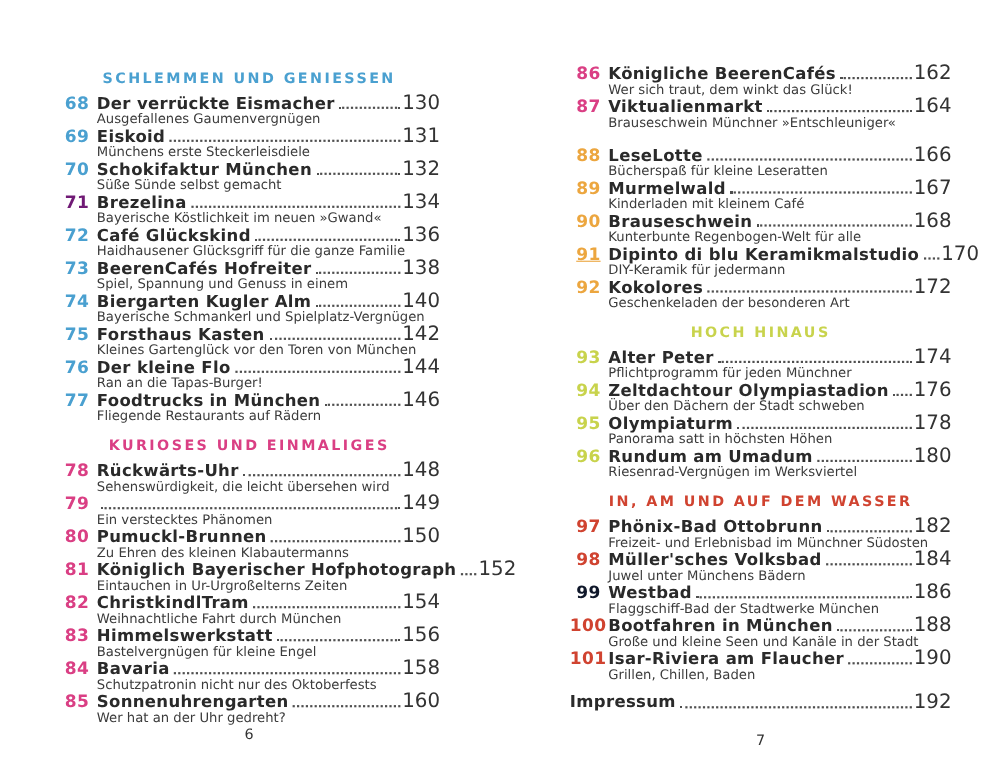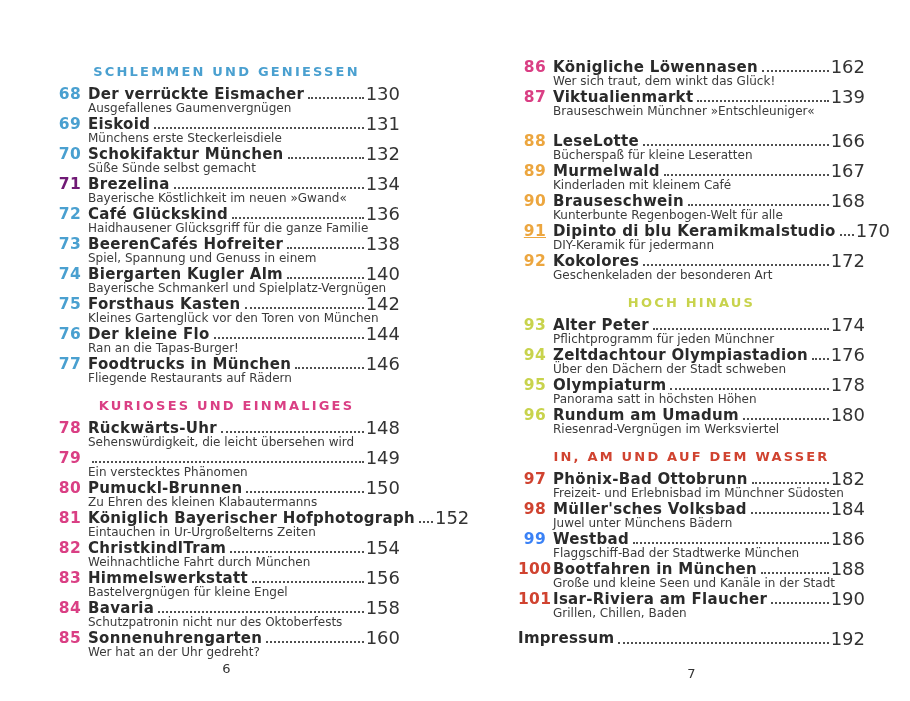--- a/index.html
+++ b/index.html
@@ -229,32 +229,32 @@
         </div>
         <div class="subtitle">Wer hat an der Uhr gedreht?</div>
       </div>
     </div>
   </div>
 <div class="page" id="page-right">
     <div class="section">
       <div class="entry">
         <div class="head">
           <span class="num" style="color: rgb(218, 63, 132);">86</span>
-          <span class="title">Königliche Löwennasen</span>
+          <span class="title">Königliche BeerenCafés</span>
           <span class="leader"></span>
           <span class="pageno">162</span>
         </div>
         <div class="subtitle">Wer sich traut, dem winkt das Glück!</div>
       </div>
       <div class="entry">
         <div class="head">
           <span class="num" style="color: rgb(218, 63, 132);">87</span>
           <span class="title">Viktualienmarkt</span>
           <span class="leader"></span>
-          <span class="pageno">139</span>
+          <span class="pageno">164</span>
         </div>
         <div class="subtitle">Brauseschwein Münchner »Entschleuniger«</div>
       </div>
     </div>
     <div class="section">
       <div class="entry">
         <div class="head">
           <span class="num" style="color: rgb(236, 166, 63);">88</span>
           <span class="title">LeseLotte</span>
           <span class="leader"></span>
@@ -353,21 +353,21 @@
         <div class="head">
           <span class="num" style="color: rgb(208, 67, 48);">98</span>
           <span class="title">Müller'sches Volksbad</span>
           <span class="leader"></span>
           <span class="pageno">184</span>
         </div>
         <div class="subtitle">Juwel unter Münchens Bädern</div>
       </div>
       <div class="entry">
         <div class="head">
-          <span class="num" style="color: #3b82f6;">99</span>
+          <span class="num" style="color: #0f172a;">99</span>
           <span class="title">Westbad</span>
           <span class="leader"></span>
           <span class="pageno">186</span>
         </div>
         <div class="subtitle">Flaggschiff-Bad der Stadtwerke München</div>
       </div>
       <div class="entry">
         <div class="head">
           <span class="num" style="color: rgb(208, 67, 48);">100</span>
           <span class="title">Bootfahren in München</span>

